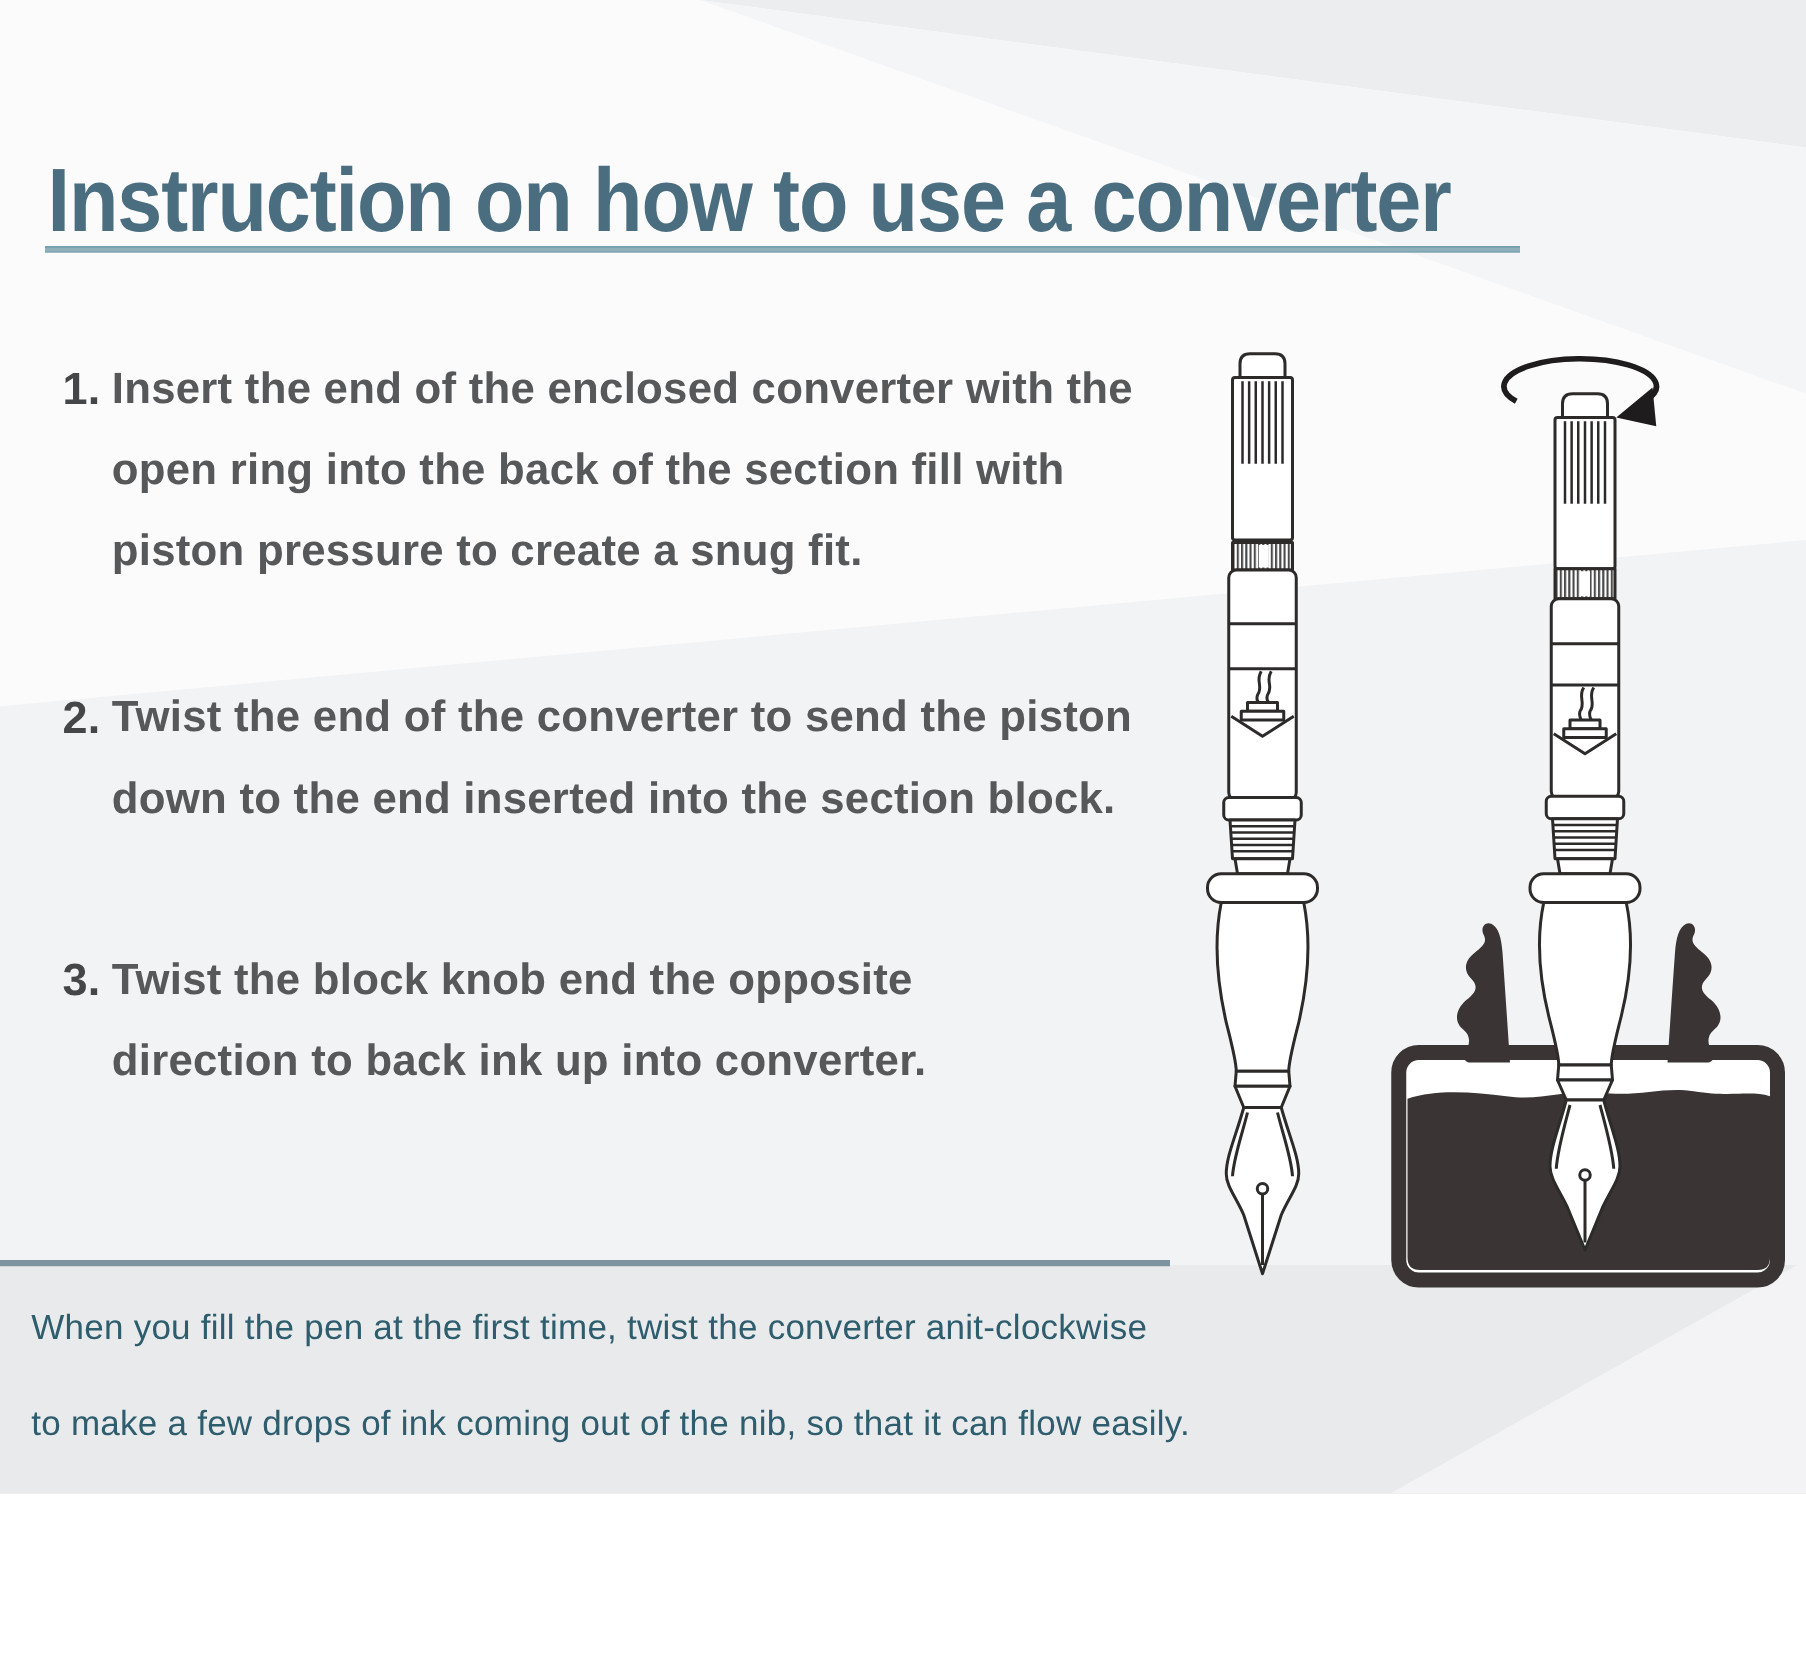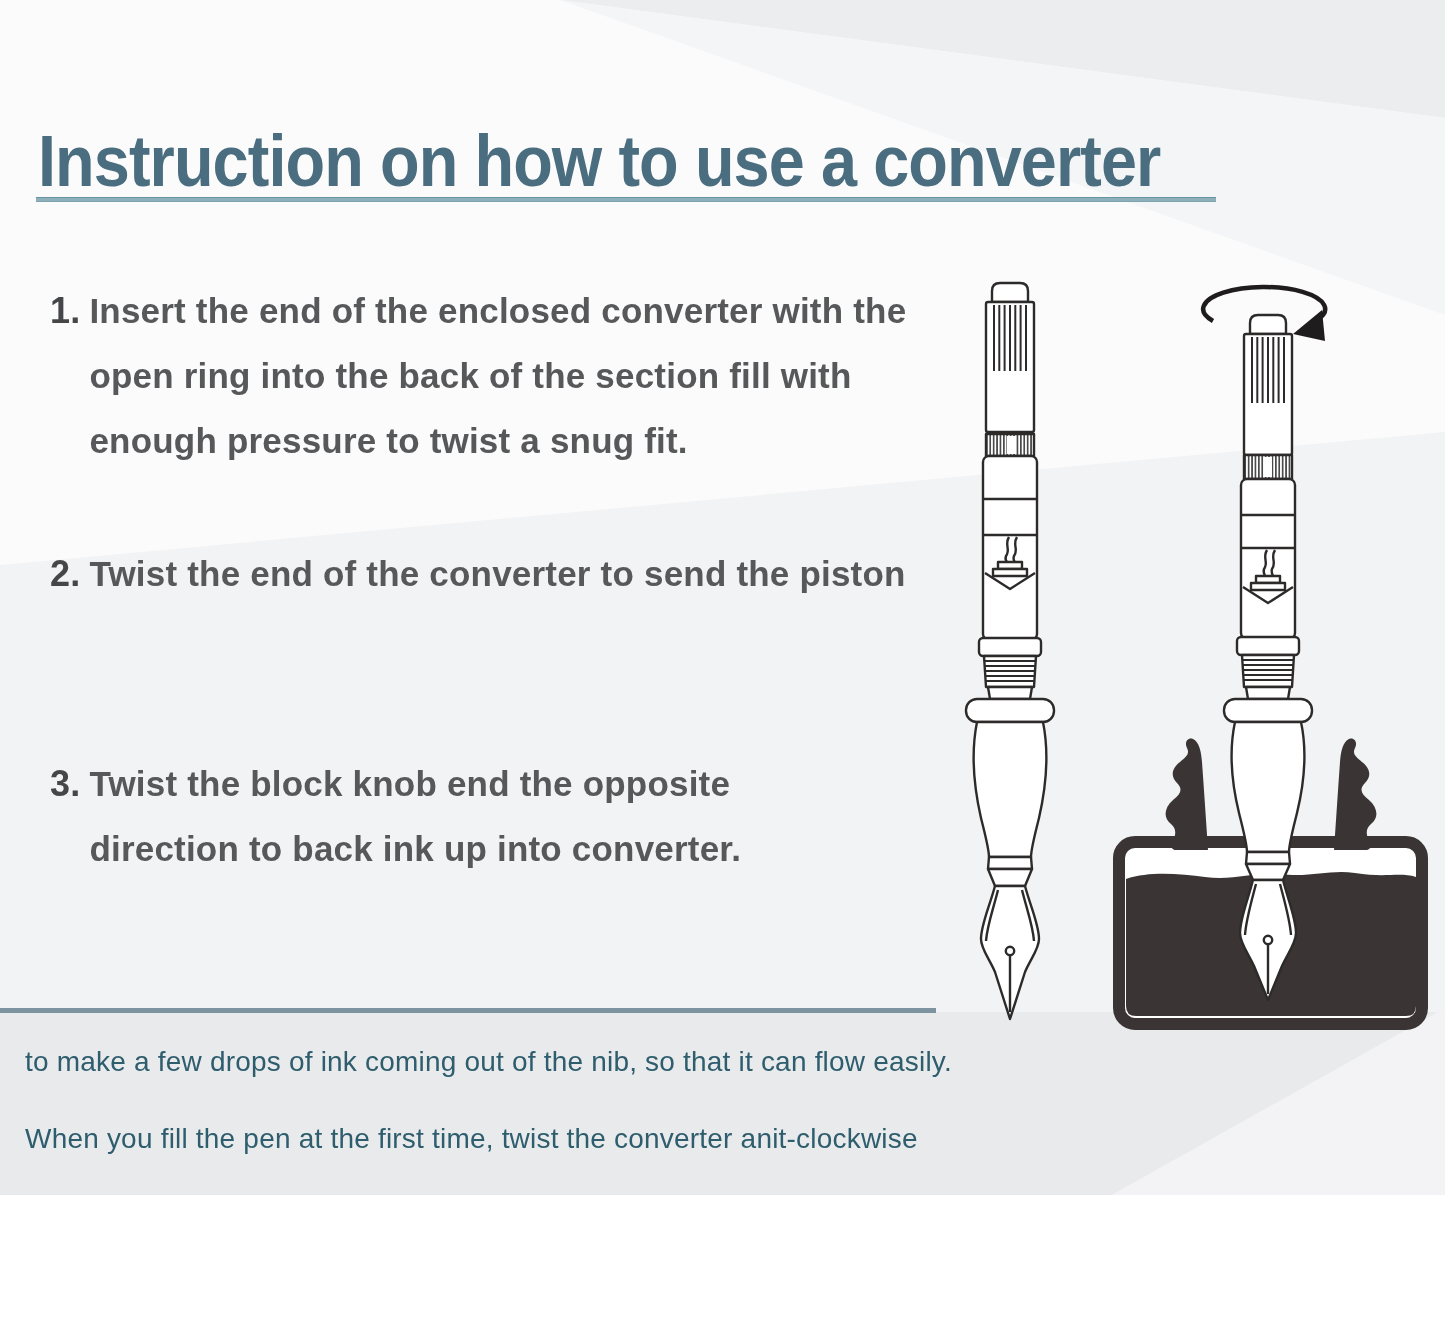--- a/index.html
+++ b/index.html
@@ -64,43 +64,44 @@
   </svg>
 
   <h1 class="title"><span class="title-inner">Instruction on how to use a converter</span></h1>
   <div class="title-underline"></div>
 
   <div class="step step1">
     <span class="num">1.</span>
     <span class="lines">
       <span class="line">Insert the end of the enclosed converter with the</span>
       <span class="line">open ring into the back of the section fill with</span>
-      <span class="line">enough pressure to twist a snug fit.</span>
+      <span class="line">piston pressure to create a snug fit.</span>
     </span>
   </div>
 
   <div class="step step2">
     <span class="num">2.</span>
     <span class="lines">
       <span class="line">Twist the end of the converter to send the piston</span>
+      <span class="line">down to the end inserted into the section block.</span>
     </span>
   </div>
 
   <div class="step step3">
     <span class="num">3.</span>
     <span class="lines">
       <span class="line">Twist the block knob end the opposite</span>
       <span class="line">direction to back ink up into converter.</span>
     </span>
   </div>
 
   <div class="footer-divider"></div>
   <div class="footer">
+    <span class="line">When you fill the pen at the first time, twist the converter anit-clockwise</span>
     <span class="line">to make a few drops of ink coming out of the nib, so that it can flow easily.</span>
-    <span class="line">When you fill the pen at the first time, twist the converter anit-clockwise</span>
   </div>
 
   <svg class="art" viewBox="0 0 1445 1325" aria-hidden="true">
     <defs>
       <pattern id="fineHatch" width="3.4" height="10" patternUnits="userSpaceOnUse">
         <rect width="3.4" height="10" fill="#ffffff"></rect>
         <rect width="1.7" height="10" fill="#4a4a4a"></rect>
       </pattern>
     </defs>
 

